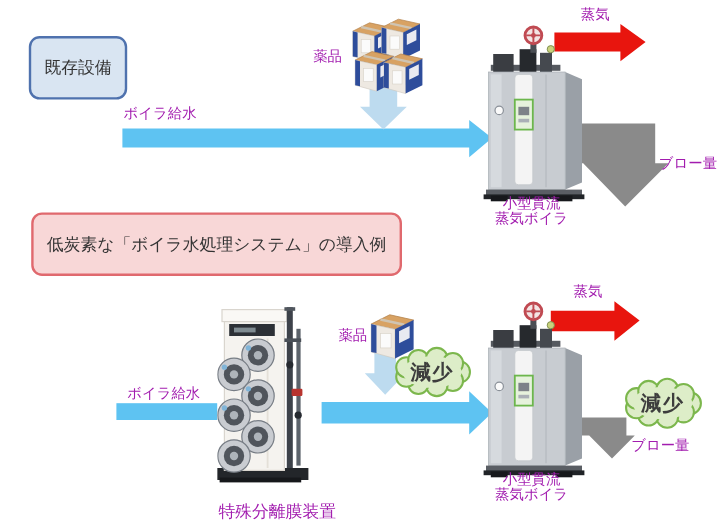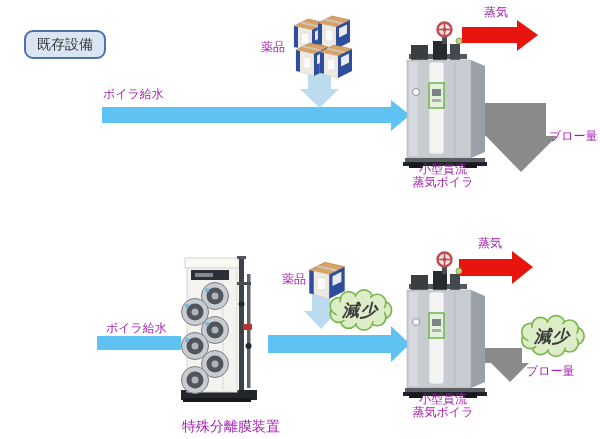--- a/index.html
+++ b/index.html
@@ -5,27 +5,27 @@
   html,body{margin:0;padding:0;background:#fff;}
   #canvas{
     position:relative;width:600px;height:439px;background:#ffffff;overflow:hidden;
     font-family:"Liberation Sans","DejaVu Sans",sans-serif;color:#3a3a3a;
   }
   .layer{position:absolute;left:0;top:0;width:600px;height:439px;}
   .lbl{position:absolute;font-size:12px;color:#a21caf;white-space:nowrap;z-index:6;}
   .lbl-center{text-align:center;white-space:normal;}
   .tag{
     position:absolute;z-index:6;font-size:14px;color:#333;
-    border-radius:9px;padding:3px 11px;line-height:19px;white-space:nowrap;
+    border-radius:9px;padding:15px 11px;line-height:19px;white-space:nowrap;
   }
   .tag-existing{left:24px;top:30px;background:#d9e5f2;border:2px solid #4f72ae;}
   .tag-proposed{left:26px;top:177px;background:#f8d7d7;border:2px solid #e0696e;}
   .cloud-text{
     position:absolute;z-index:8;display:flex;align-items:center;justify-content:center;
-    font-size:17px;font-weight:bold;color:#3d3d3d;letter-spacing:1px;font-style:italic;
+    font-size:17px;font-weight:bold;color:#3d3d3d;letter-spacing:1px;
   }
   .sprite{position:absolute;z-index:3;}
   .cloud{position:absolute;z-index:7;}
   svg{display:block;}
 </style>
 </head>
 <body>
 
 <div id="canvas">
 
@@ -187,20 +187,21 @@
       <use href="#sym-cloud"></use>
     </svg>
   <div class="cloud-text" style="left:326px;top:287px;width:68px;height:46px">減少</div>
 
   <svg class="cloud" style="left:517px;top:313px" width="70" height="46">
       <use href="#sym-cloud"></use>
     </svg>
   <div class="cloud-text" style="left:517px;top:313px;width:70px;height:46px">減少</div>
 
   <div class="tag tag-existing">既存設備</div>
+  <div class="tag tag-proposed">低炭素な「ボイラ水処理システム」の導入例</div>
 
   <div class="lbl" style="left:103px;top:86px">ボイラ給水</div>
   <div class="lbl" style="left:261px;top:39px">薬品</div>
   <div class="lbl" style="left:484px;top:4px">蒸気</div>
   <div class="lbl" style="left:549px;top:128px">ブロー量</div>
   <div class="lbl lbl-center" style="left:398px;top:163px;width:90px;line-height:13px">
     <div>小型貫流</div>
     <div>蒸気ボイラ</div>
   </div>
 

